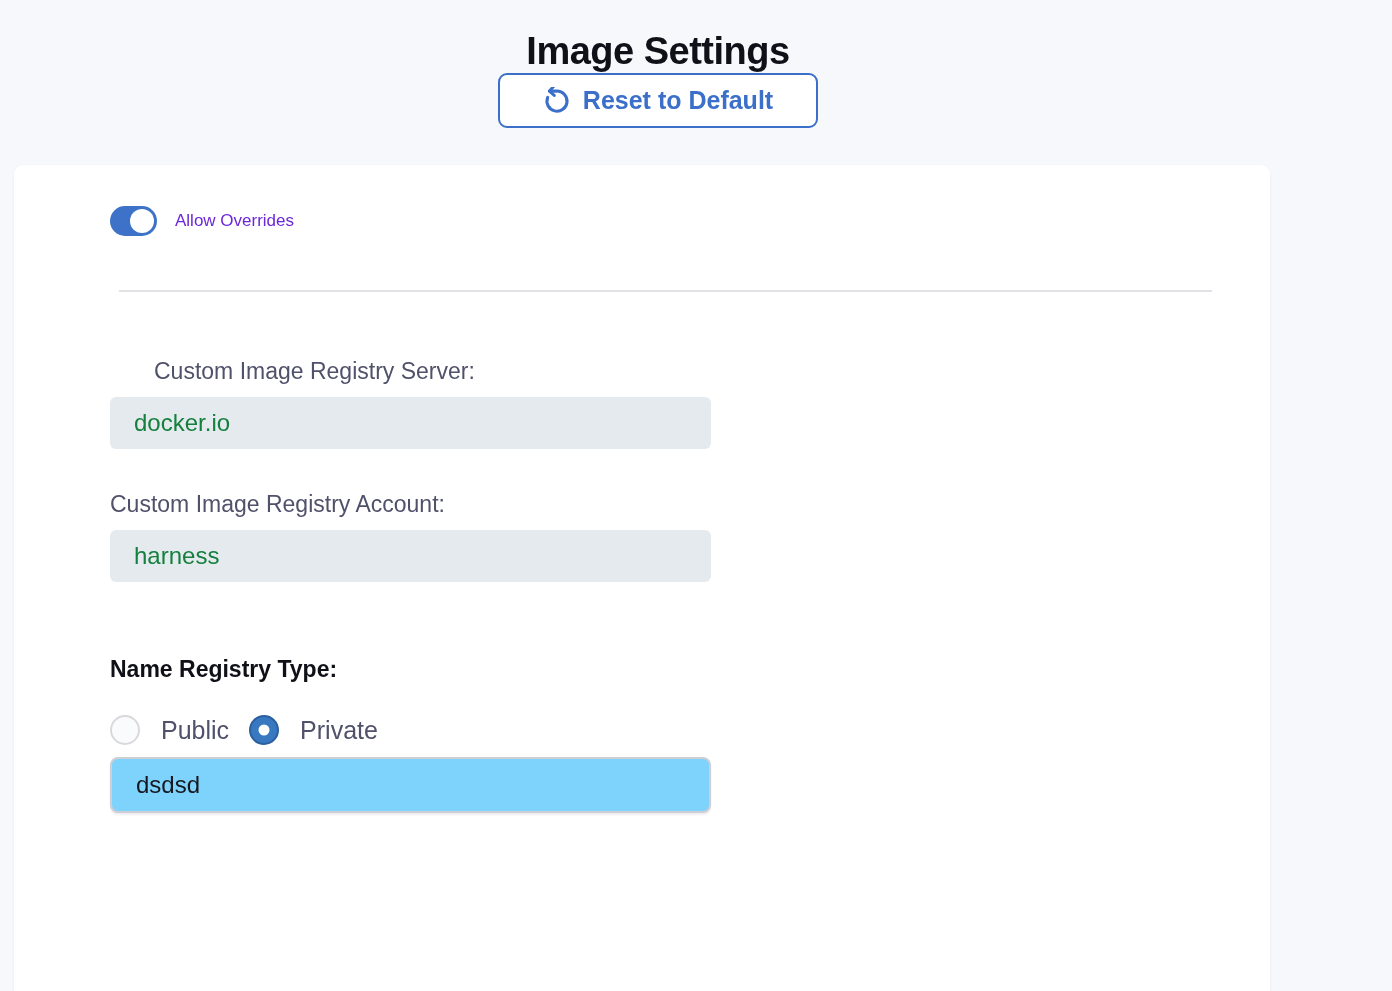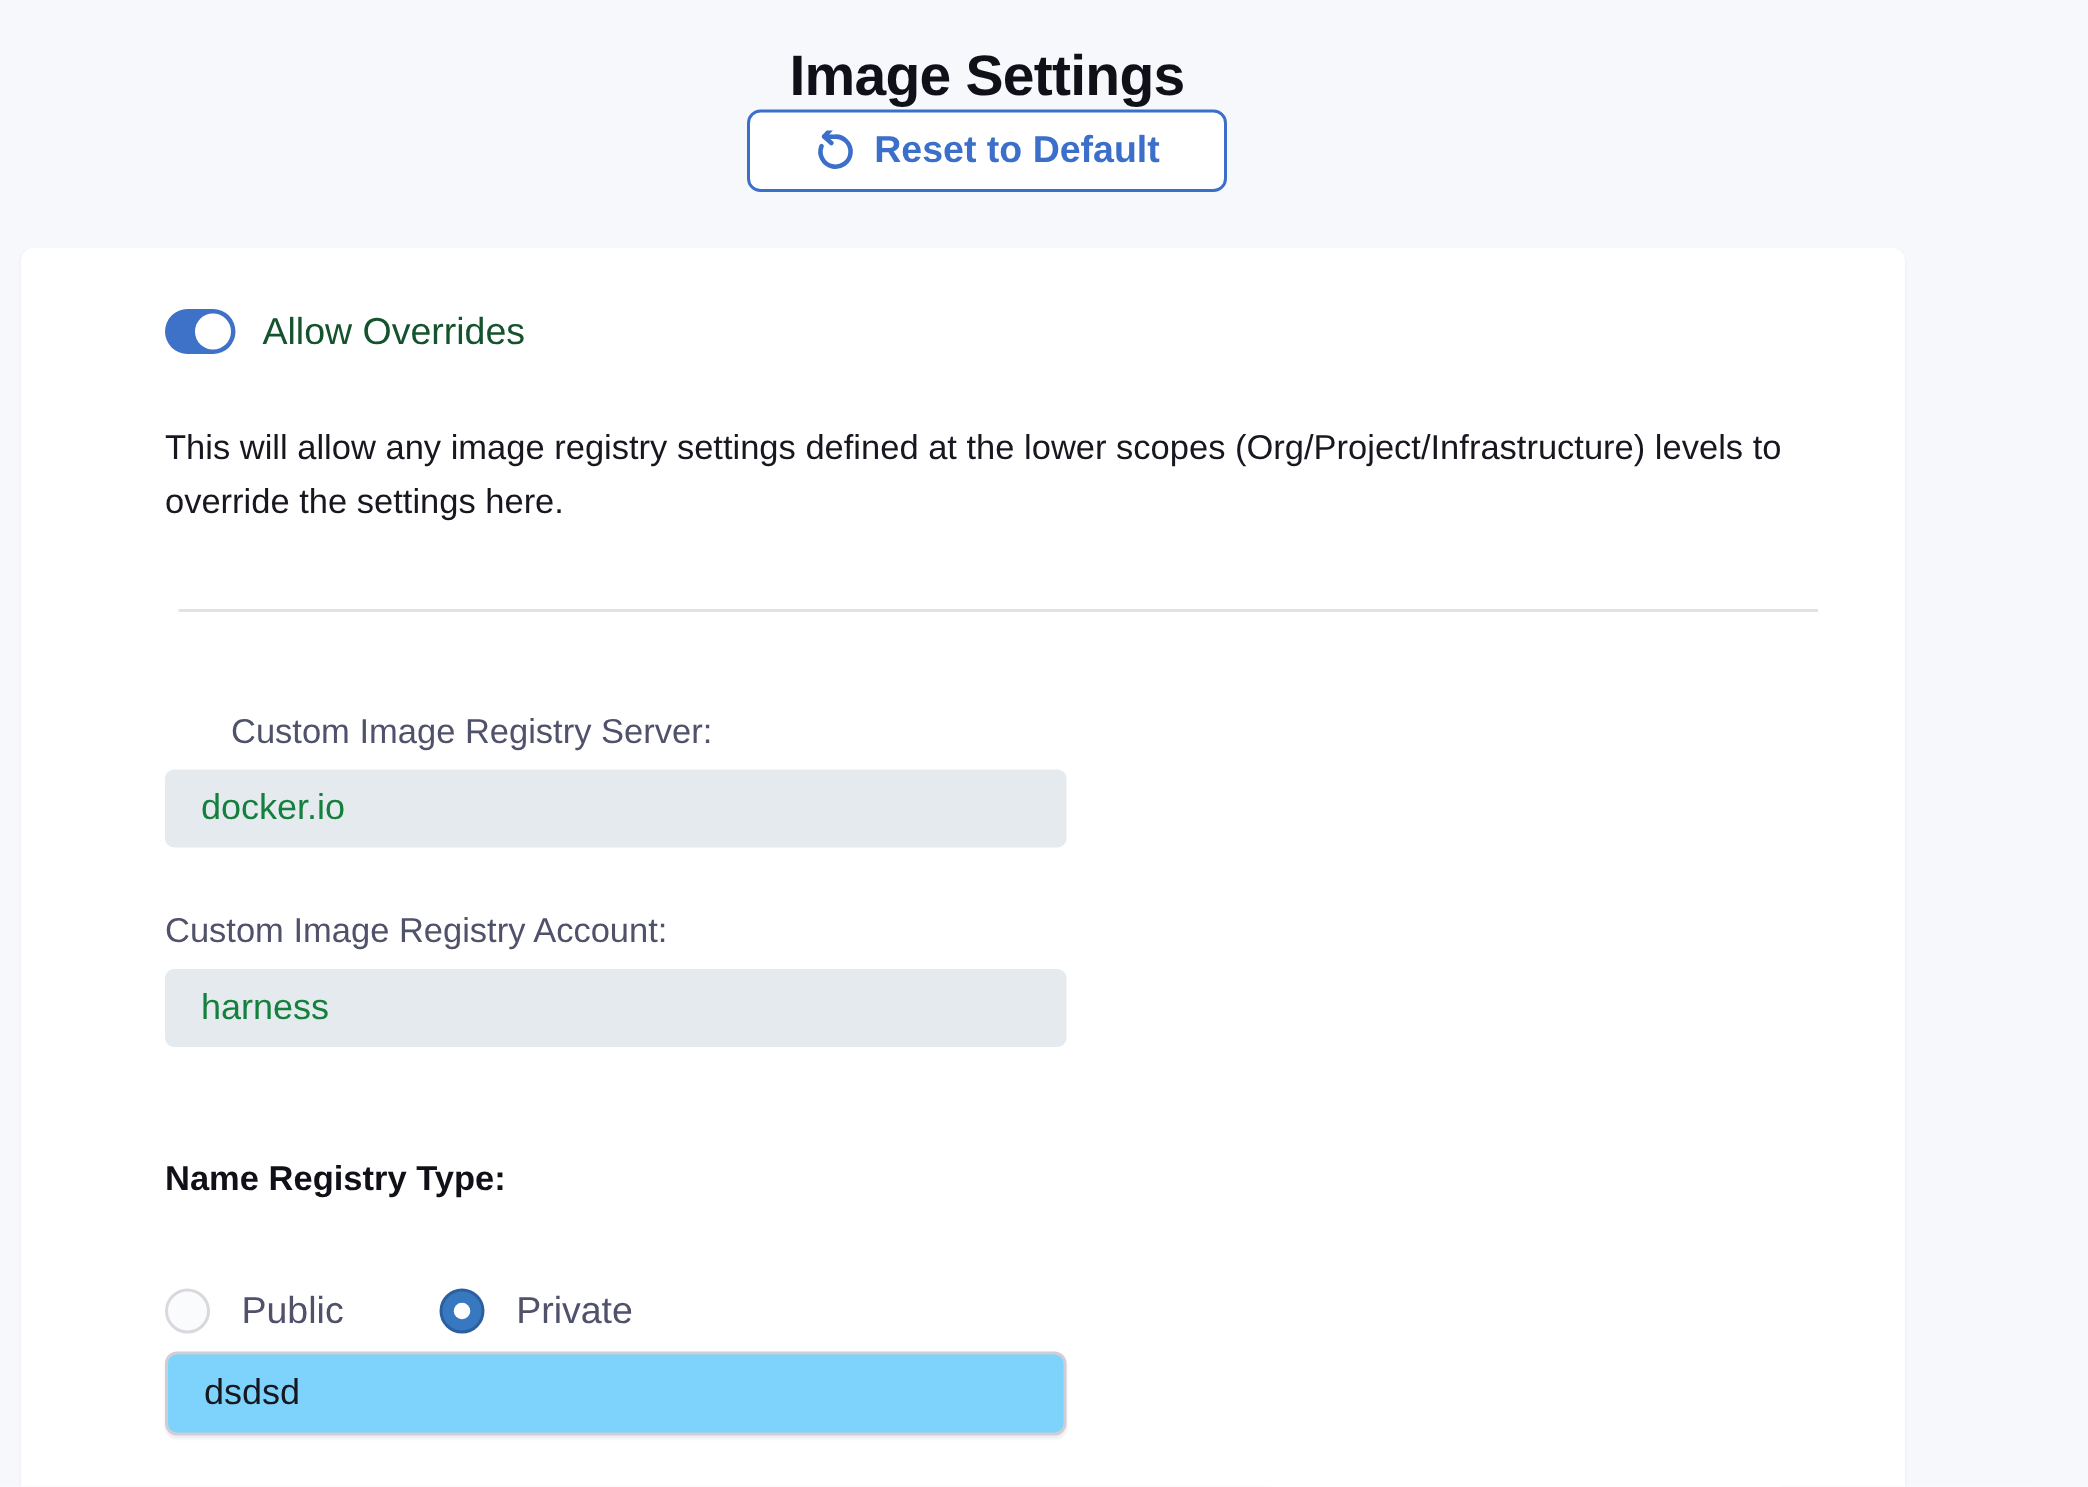--- a/index.html
+++ b/index.html
@@ -63,22 +63,22 @@
   .toggle .knob {
     position: absolute;
     top: 3px; left: 3px;
     width: 24px; height: 24px;
     border-radius: 50%;
     background: #ffffff;
     transition: left .15s;
   }
   .toggle.selected .knob { left: 20px; }
   .toggle-label {
-    font-size: 25px;
-    color: #14532d;
+    font-size: 17px;
+    color: #6d28d9;
   }
   .description {
     margin-top: 44px;
     max-width: 1115px;
     font-size: 23px;
     line-height: 36px;
     color: #17171f;
   }
   .divider {
     border: none;
@@ -117,24 +117,24 @@
     color: #17171f;
     box-shadow: 0 2px 2px rgba(40,41,61,0.08);
   }
   .type-label {
     margin-top: 74px;
     font-size: 23px;
     font-weight: 700;
     color: #101018;
   }
   .radio-row {
-    margin-top: 60px;
-    display: flex;
-    align-items: center;
-    gap: 64px;
+    margin-top: 32px;
+    display: flex;
+    align-items: center;
+    gap: 20px;
   }
   .radio-item {
     display: flex;
     align-items: center;
     gap: 21px;
     font-size: 25px;
     color: #50516a;
     cursor: pointer;
   }
   .radio {
@@ -179,21 +179,20 @@
 
 <div class="card">
 
   <div class="toggle-row">
     <div class="toggle selected">
       <div class="knob"></div>
     </div>
     <span class="toggle-label">Allow Overrides</span>
   </div>
 
-  <p class="description">This will allow any image registry settings defined at the lower scopes (Org/Project/Infrastructure) levels to override the settings here.</p>
 
   <hr class="divider">
 
   <label class="field-label mt-68">Custom Image Registry Server:</label>
   <input class="input disabled" type="text" disabled="" value="docker.io" style="">
 
   <label class="field-label mt-42">Custom Image Registry Account:</label>
   <input class="input disabled" type="text" disabled="" value="harness" style="">
 
   <div class="type-label">Name Registry Type:</div>

